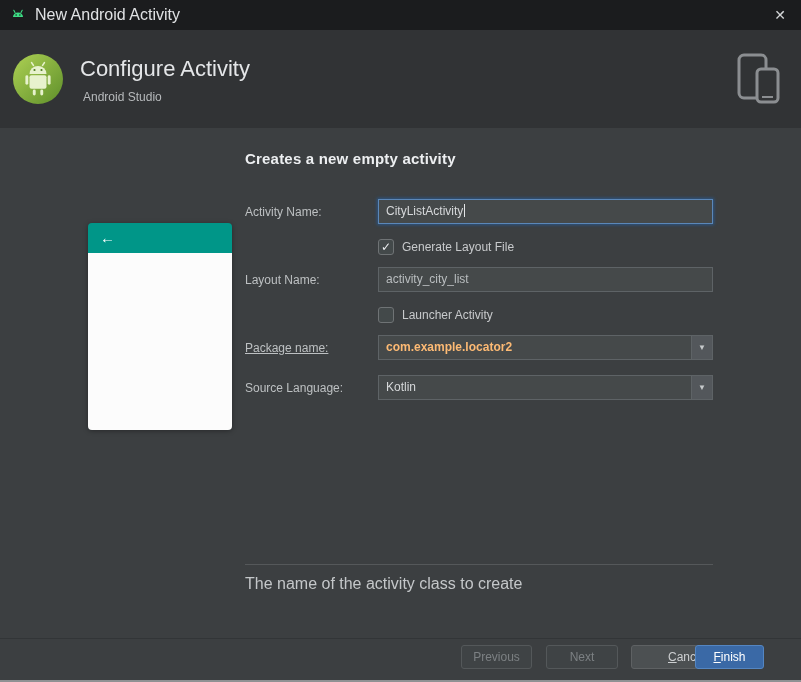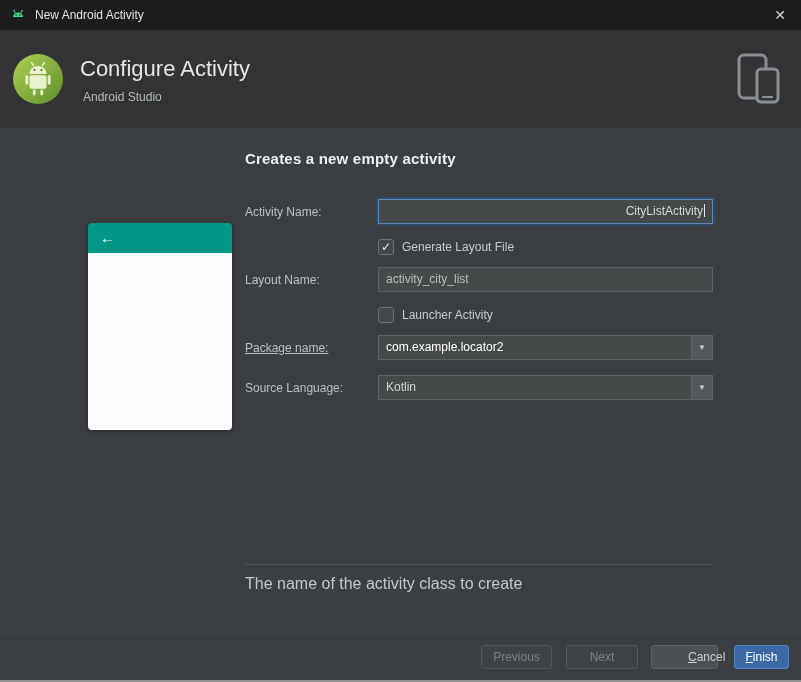--- a/index.html
+++ b/index.html
@@ -6,21 +6,21 @@
   html,body { background:#2b2b2b; }
   body { font-family:"Liberation Sans","DejaVu Sans",sans-serif; }
 
   .window { position:relative; width:801px; height:682px; background:#3c3f41;
             overflow:hidden; border-bottom:2px solid #8f9193; }
 
   
   .titlebar { position:absolute; top:0; left:0; right:0; height:30px; background:#1b1c1e;
               display:flex; align-items:center; padding:0 10px; }
   .app-icon { width:16px; height:16px; margin-right:9px; flex:0 0 auto; }
-  .win-title { color:#e0e2e4; font-size:12px; }
+  .win-title { color:#e0e2e4; font-size:16px; }
   .close-btn { margin-left:auto; width:22px; text-align:center; color:#d4d6d8;
                font-size:14px; cursor:pointer; }
 
   
   .header { position:absolute; top:30px; left:0; right:0; height:98px; background:#313335; }
   .logo { position:absolute; left:12px; top:23px; width:52px; height:52px; }
   .header-title { position:absolute; left:80px; top:26px; font-size:22px; font-weight:400; color:#e4e6e8; }
   .header-sub { position:absolute; left:83px; top:60px; font-size:12px; color:#b7babc; }
   .devices { position:absolute; right:18px; top:22px; width:52px; height:54px; }
 
@@ -44,35 +44,35 @@
   .checkbox { position:absolute; left:378px; width:16px; height:16px; background:#43494a;
               border:1px solid #6f7375; border-radius:3px; color:#eceef0; font-size:12px;
               font-weight:bold; line-height:14px; text-align:center; cursor:pointer; }
   .cblabel { position:absolute; left:402px; font-size:12px; color:#c8cacc; cursor:pointer; }
 
   .combo { cursor:pointer; padding-right:28px; }
   .combo .arrow-btn { position:absolute; right:-1px; top:-1px; bottom:-1px; width:22px;
                       background:#53575b; border:1px solid #5e6366; display:flex;
                       align-items:center; justify-content:center; cursor:pointer; }
   .chev { color:#c6c9cb; font-size:8px; line-height:1; }
-  .muted-value { color:#ffffff; }
+  .muted-value { color:#fdba74;font-weight:bold; }
 
   .divider { position:absolute; left:245px; top:564px; width:468px; height:1px; background:#55585a; }
   .help { position:absolute; left:245px; top:575px; font-size:16px; color:#c4c7c9; }
 
   .btnbar-line { position:absolute; left:0; right:0; top:638px; height:1px; background:#323537; }
   .btn { position:absolute; top:645px; height:24px; border-radius:3px; font-size:12px;
-         text-align:center; line-height:22px; cursor:pointer;margin-left:20px; }
+         text-align:center; line-height:22px; cursor:pointer; }
   .btn-disabled { background:#3f4345; border:1px solid #54585a; color:#7c8083; }
   .btn-normal   { background:#4c5052; border:1px solid #5e6163; color:#cdcfd1;padding-left:36px; }
   .btn-primary  { background:#3a69a6; border:1px solid #5486c2; color:#ffffff; }
   .btn-previous { left:461px; width:71px; }
   .btn-next     { left:546px; width:72px; }
   .btn-cancel   { left:631px; width:67px; }
-  .btn-finish   { left:714px; width:55px; }
+  .btn-finish   { left:695px; width:69px; }
   .u { text-decoration:underline; }
 </style>
 </head>
 <body>
 
 <div class="window">
 
   <div class="titlebar">
     <svg class="app-icon" viewBox="0 0 16 16">
       <path d="M3 10 a5 4.6 0 0 1 10 0 z" fill="#3ddc84"></path>
@@ -119,21 +119,21 @@
   <div class="heading">Creates a new empty activity</div>
 
   <div class="preview">
     <div class="preview-bar">
       <span>←</span>
     </div>
     <div class="preview-body"></div>
   </div>
 
   <div class="flabel" style="top:205px;">Activity Name:</div>
-  <div class="finput focused" style="top:199px;text-align:right;"><span>CityListActivity</span><span class="caret"></span></div>
+  <div class="finput focused" style="top:199px;"><span>CityListActivity</span><span class="caret"></span></div>
 
   <div class="checkbox" style="top:239px;"><span>✓</span></div>
   <div class="cblabel" style="top:240px;">Generate Layout File</div>
 
   <div class="flabel" style="top:273px;">Layout Name:</div>
   <div class="finput" style="top:267px; color:#b9bdbf;"><span>activity_city_list</span></div>
 
   <div class="checkbox" style="top:307px;"></div>
   <div class="cblabel" style="top:308px;">Launcher Activity</div>
 

